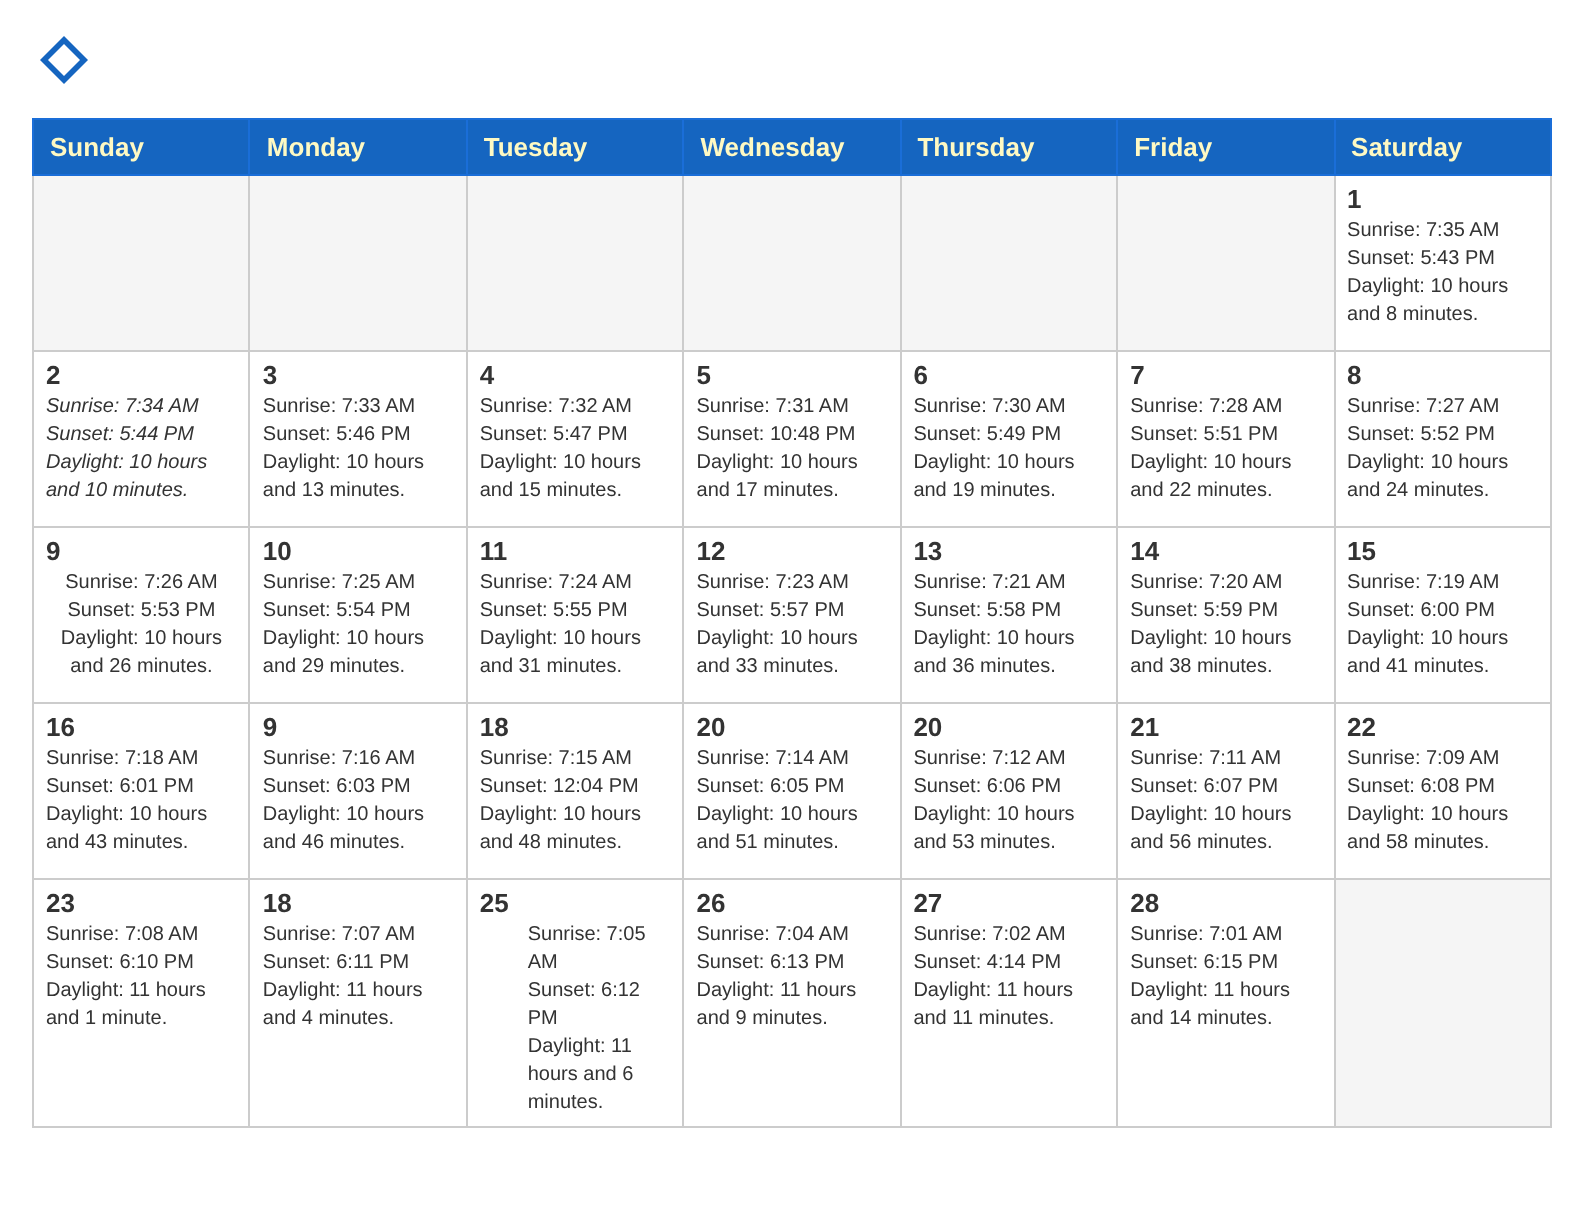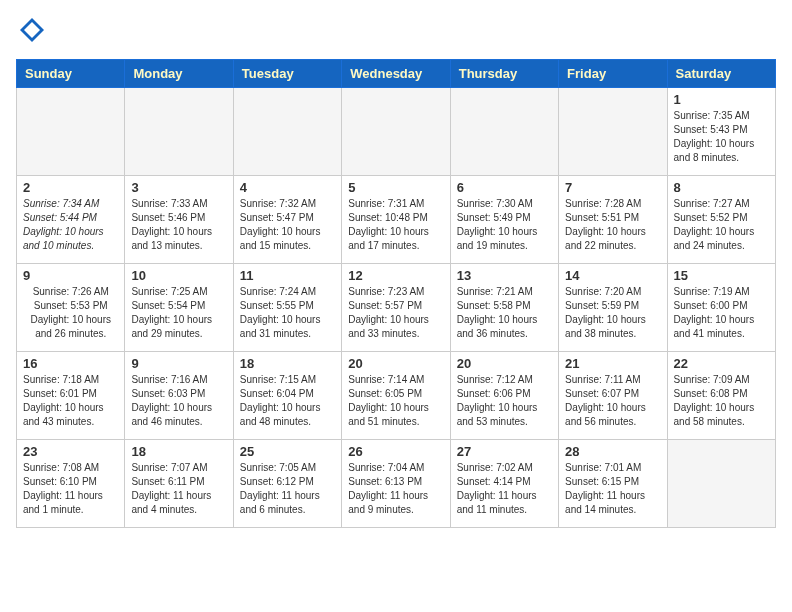--- a/index.html
+++ b/index.html
@@ -231,21 +231,21 @@
         </td>
         <td>
           <div class="day-number">9</div>
           <div class="day-info" style="white-space: pre-line;">Sunrise: 7:16 AM
 Sunset: 6:03 PM
 Daylight: 10 hours and 46 minutes.</div>
         </td>
         <td>
           <div class="day-number">18</div>
           <div class="day-info" style="white-space: pre-line;">Sunrise: 7:15 AM
-Sunset: 6:04 PM
+Sunset: 12:04 PM
 Daylight: 10 hours and 48 minutes.</div>
         </td>
         <td>
           <div class="day-number">20</div>
           <div class="day-info" style="white-space: pre-line;">Sunrise: 7:14 AM
 Sunset: 6:05 PM
 Daylight: 10 hours and 51 minutes.</div>
         </td>
         <td>
           <div class="day-number">20</div>
@@ -274,21 +274,21 @@
 Daylight: 11 hours and 1 minute.</div>
         </td>
         <td>
           <div class="day-number">18</div>
           <div class="day-info" style="white-space: pre-line;">Sunrise: 7:07 AM
 Sunset: 6:11 PM
 Daylight: 11 hours and 4 minutes.</div>
         </td>
         <td>
           <div class="day-number">25</div>
-          <div class="day-info" style="white-space: pre-line;">Sunrise: 7:05 AM
+          <div class="day-info" style="white-space: pre-line; margin-left: 24px;">Sunrise: 7:05 AM
 Sunset: 6:12 PM
 Daylight: 11 hours and 6 minutes.</div>
         </td>
         <td>
           <div class="day-number">26</div>
           <div class="day-info" style="white-space: pre-line;">Sunrise: 7:04 AM
 Sunset: 6:13 PM
 Daylight: 11 hours and 9 minutes.</div>
         </td>
         <td>

